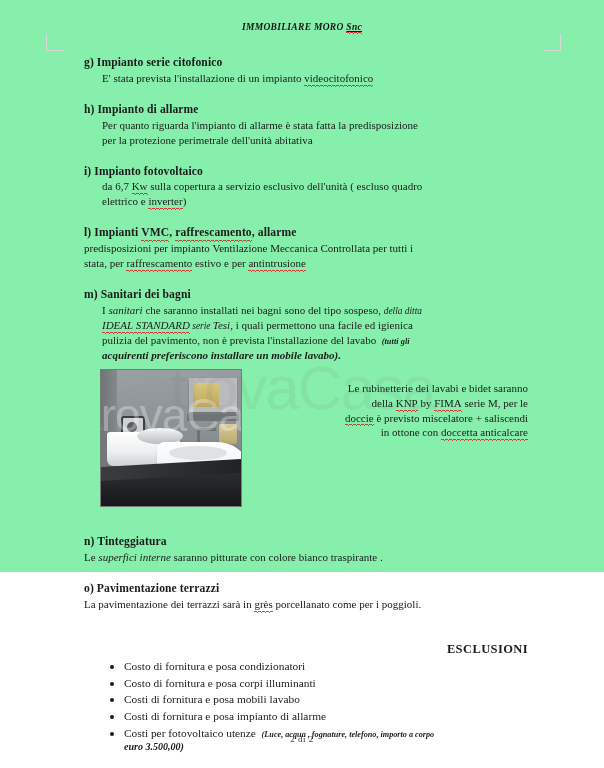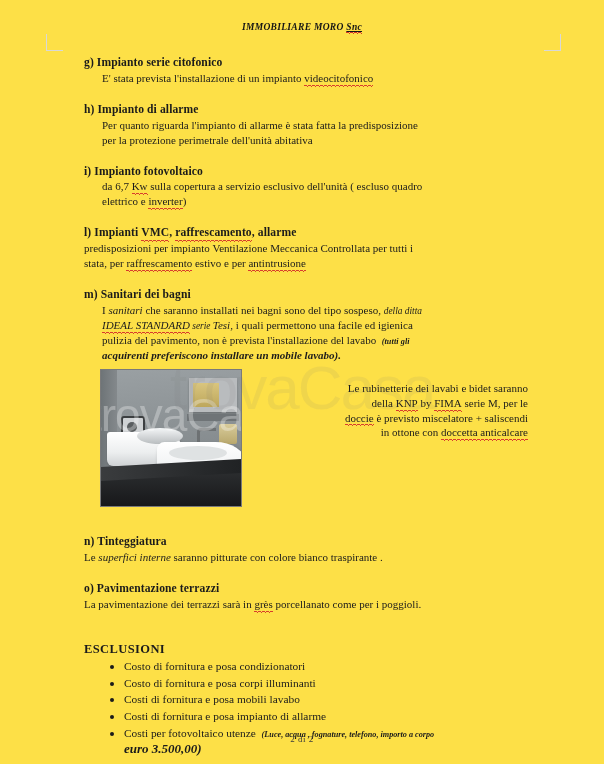--- a/index.html
+++ b/index.html
@@ -12,22 +12,22 @@
     height: 768px;
     overflow: hidden;
     font-family: "Liberation Serif", "DejaVu Serif", serif;
     color: #1b1b1b;
     position: relative;
   }
 
   .page {
     position: relative;
     width: 604px;
-    height: 764px;
-    background: #fde047;
+    height: 572px;
+    background: #86efac;
   }
 
   
   .crop {
     position: absolute;
     width: 16px;
     height: 16px;
   }
   .crop.tl { left: 46px;  top: 34px;  border-left: 1px solid #d8d8d8; border-bottom: 1px solid #d8d8d8; }
   .crop.tr { left: 544px; top: 34px;  border-right: 1px solid #d8d8d8; border-bottom: 1px solid #d8d8d8; }
@@ -225,20 +225,21 @@
     pointer-events: none;
     z-index: 5;
   }
 
   
   .excl-title {
     margin: 0;
     font-size: 12.5px;
     font-weight: bold;
     letter-spacing: .4px;
+    text-align: right;
   }
   ul.excl {
     margin: 1px 0 0 0;
     padding-left: 40px;
     list-style: none;
   }
   ul.excl li {
     position: relative;
     font-size: 11.4px;
     line-height: 1.46;
@@ -253,21 +254,21 @@
     background: #1b1b1b;
     border-radius: 50%;
   }
   ul.excl li .note {
     font-size: 8.2px;
     font-style: italic;
     font-weight: bold;
   }
   ul.excl li .note2 {
     display: block;
-    font-size: 13px;
+    font-size: 10px;
     font-style: italic;
     font-weight: bold;
     margin-top: -1px;
     font-family: Liberation Serif, serif;
   }
 
   
   .doc-footer {
     position: absolute;
     left: 0; right: 0;

